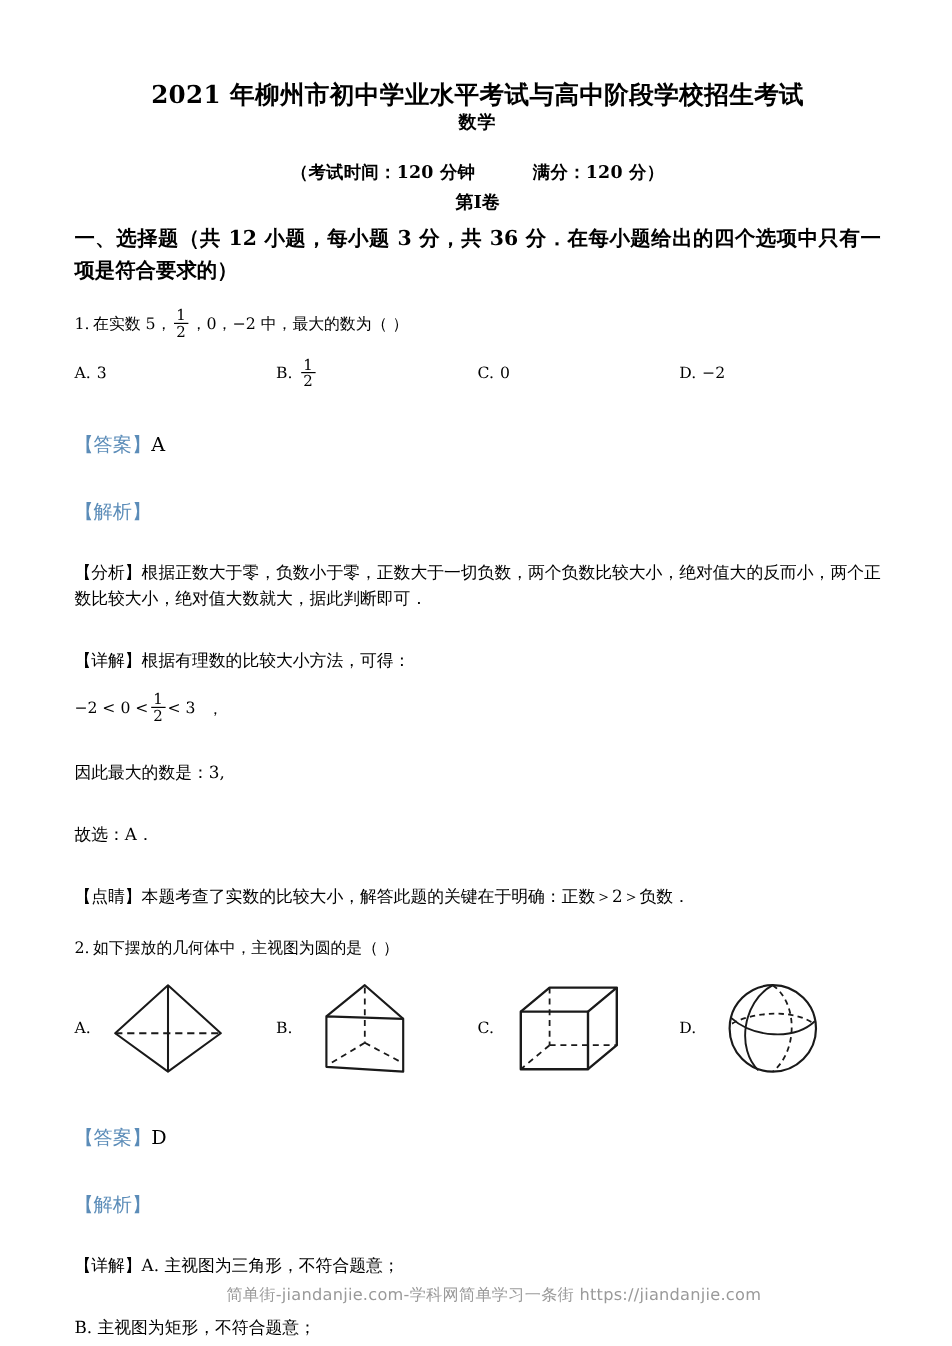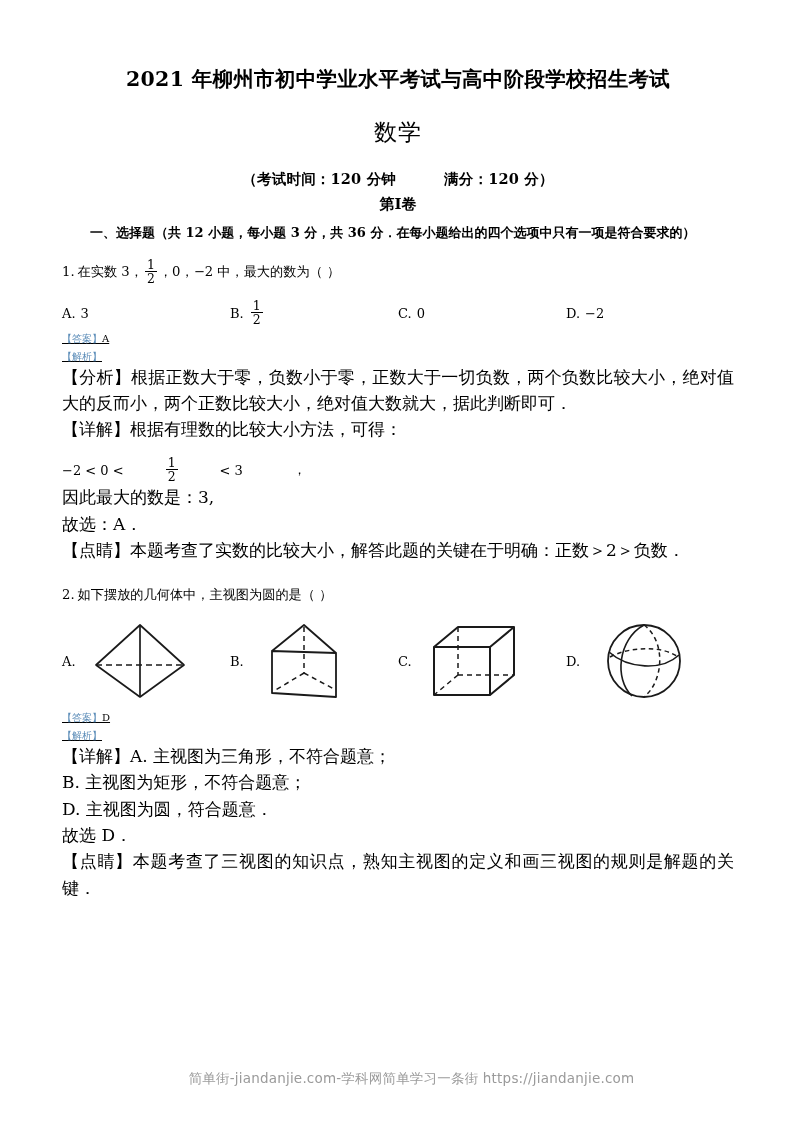--- a/index.html
+++ b/index.html
@@ -34,48 +34,46 @@
     text-align: center;
     font-size: 20.5px;
     font-weight: bold;
     letter-spacing: 0.3px;
     margin-top: 66px;
     line-height: 1.3;
     font-family: "DejaVu Serif", "Liberation Serif", serif;
   }
   .doc-subject {
     text-align: center;
-    font-size: 23px;
-    font-weight: normal;
-    margin-top: 24px;
+    font-size: 15px;
+    font-weight: bold;
     letter-spacing: 1px;
   }
   .doc-meta {
     text-align: center;
     font-size: 14.5px;
     font-weight: bold;
     margin-top: 22px;
     letter-spacing: 0.2px;
   }
   .doc-meta .gap { display: inline-block; width: 48px; }
   .paper-part {
     text-align: center;
     font-size: 15px;
     font-weight: bold;
     margin-top: 6px;
   }
 
   
   .section-head {
-    font-size: 13px;
+    font-size: 17px;
     font-weight: bold;
     line-height: 1.62;
     margin-top: 8px;
     text-align: justify;
-    margin-left: 28px;
   }
 
   
   .q-stem {
     font-size: 13.2px;
     line-height: 1.5;
     margin-top: 16px;
   }
   .q-num { margin-right: 3px; }
 
@@ -101,41 +99,39 @@
     line-height: 1.06;
     margin: 0 2px;
     position: relative;
     top: -1px;
   }
   .frac .num { padding: 0 2px; }
   .frac .den { padding: 0 2px; border-top: 1px solid #000; }
 
   
   .ans-line {
-    font-size: 10px;
-    margin-top: 4px;
+    font-size: 16px;
+    margin-top: 35px;
     color: #000;
-    text-decoration: underline;
   }
   .tag-blue {
     color: #5b8cb8;
   }
   .body-line {
-    font-size: 17px;
-    margin-top: 0;
+    font-size: 14px;
+    margin-top: 30px;
     line-height: 1.55;
     text-align: justify;
   }
 
   .math-line {
     font-size: 13px;
     margin-top: 14px;
     display: flex;
     align-items: center;
-    gap: 40px;
   }
   .math-line .comma { margin-left: 10px; }
 
   
   .figs-row {
     display: flex;
     margin-top: 10px;
     height: 92px;
     align-items: center;
   }
@@ -174,21 +170,21 @@
     <div class="doc-title">2021 年柳州市初中学业水平考试与高中阶段学校招生考试</div>
     <div class="doc-subject">数学</div>
     <div class="doc-meta">
       <span>（考试时间：120 分钟</span><span class="gap"></span><span>满分：120 分）</span>
     </div>
     <div class="paper-part">第Ⅰ卷</div>
 
     <div class="section-head">一、选择题（共 12 小题，每小题 3 分，共 36 分．在每小题给出的四个选项中只有一项是符合要求的）</div>
 
     <div class="q-stem">
-      <span class="q-num">1.</span><span>在实数 3，</span><span class="frac">
+      <span class="q-num">1.</span><span>在实数 5，</span><span class="frac">
           <span class="num">1</span>
           <span class="den">2</span>
         </span><span>，0，−2 中，最大的数为（      ）</span>
     </div>
 
     <div class="options-row">
       <div class="opt">
         <span class="opt-label">A.</span>
         <span>3</span>
       </div>

